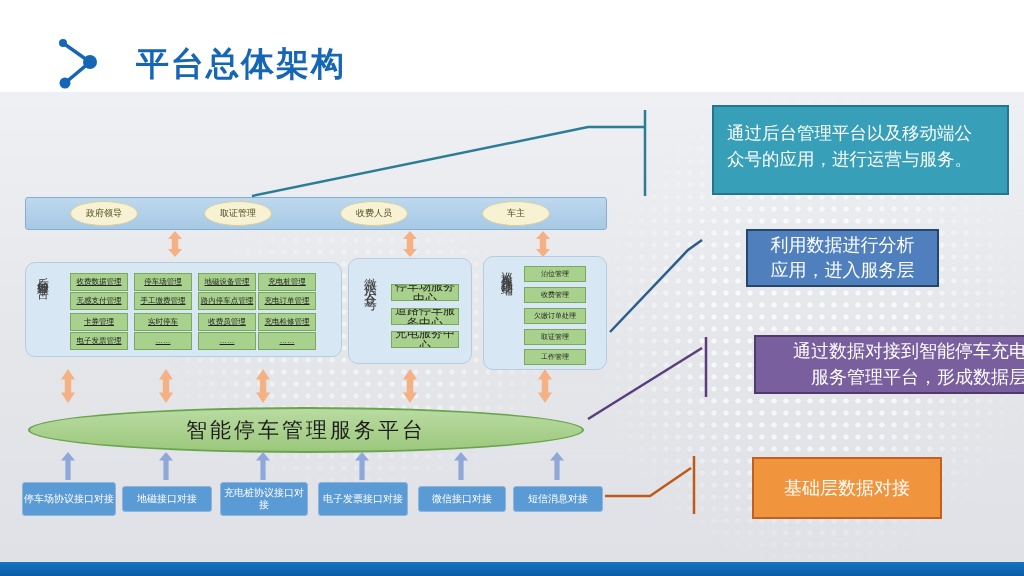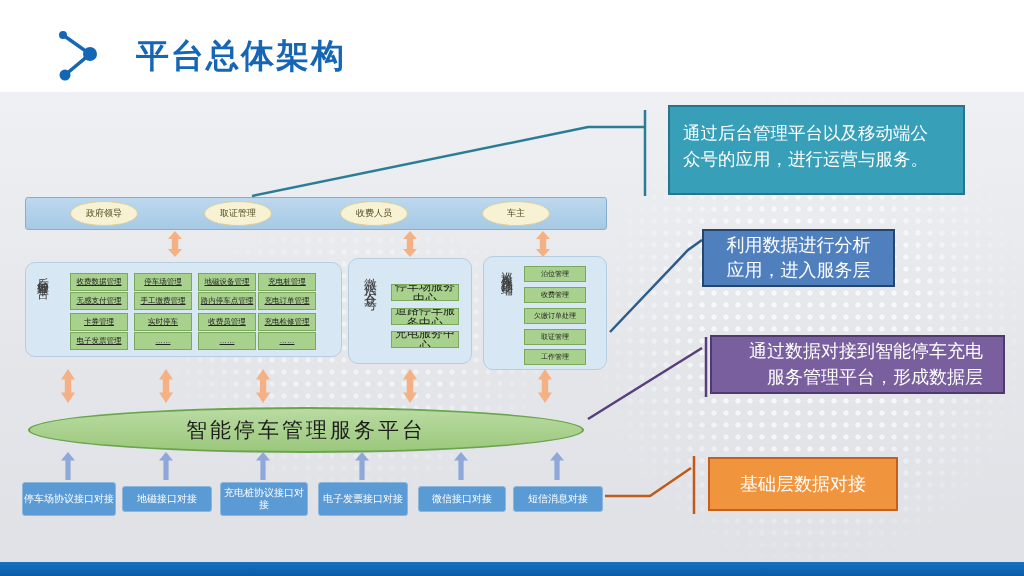--- a/index.html
+++ b/index.html
@@ -1,21 +1,21 @@
 <!DOCTYPE html>
 <html><head>
 <meta charset="utf-8">
 <style>
   html,body{margin:0;padding:0;background:#c8c8c8;}
   .slide{
     position:relative;width:1024px;height:576px;overflow:hidden;
     background:#ffffff;font-family:"Liberation Sans",sans-serif;
   }
   
-  .header{position:absolute;left:0;top:8px;width:1024px;height:92px;background:#ffffff;}
+  .header{position:absolute;left:0;top:16px;width:1024px;height:92px;background:#ffffff;}
   .title-icon{position:absolute;left:52px;top:20px;}
   .title{position:absolute;left:136px;top:26px;margin:0;font-size:33px;font-weight:bold;
          color:#1566b4;letter-spacing:2px;}
   .title-underline{position:absolute;left:120px;top:87px;width:902px;height:2px;background:#2e75b6;}
   
   .body-bg{position:absolute;left:0;top:92px;width:1024px;height:470px;
            background:linear-gradient(180deg,#eef0f3 0%,#e4e6ea 55%,#dfe1e6 100%);}
   .dots{position:absolute;pointer-events:none;
         background-image:radial-gradient(circle,rgba(255,255,255,.85) 2.4px,transparent 2.9px);
         background-size:12px 12px;
@@ -48,30 +48,30 @@
   
   .ellipse{position:absolute;left:28px;top:407px;width:552px;height:42px;border-radius:50%;
            background:linear-gradient(180deg,#b9dba1,#9cc87d);border:2px solid #6aa44c;
            display:flex;align-items:center;justify-content:center;}
   .ellipse span{font-size:21px;color:#1d1d1d;letter-spacing:3px;font-family:Liberation Serif, serif;}
   
   .intg{position:absolute;background:#5b9bd5;border:1px solid #8db6da;border-radius:3px;color:#fff;
         display:flex;align-items:center;justify-content:center;text-align:center;
         font-size:10px;line-height:1.25;font-family:"Liberation Serif",serif;}
   
-  .callout{position:absolute;color:#fff;font-family:Liberation Sans, sans-serif;box-sizing:border-box;}
+  .callout{position:absolute;color:#fff;font-family:Liberation Sans, sans-serif;box-sizing:border-box;margin-left:44px;}
   .c1{left:668px;top:105px;width:297px;height:90px;background:#379fb8;border:2px solid #26758e;
       font-size:17.5px;line-height:1.5;padding:13px 28px 10px 13px;}
   .c2{left:702px;top:229px;width:193px;height:58px;background:#4f7fbc;border:2px solid #24466e;
       font-size:18px;line-height:1.4;padding:7px 20px;display:flex;align-items:center;
       justify-content:center;text-align:center;}
   .c3{left:710px;top:335px;width:295px;height:59px;background:#7a5f9e;border:2px solid #4f3a6e;
       font-size:18px;line-height:1.4;padding:6px 20px;display:flex;align-items:center;
       justify-content:center;text-align:right;}
-  .c4{left:708px;top:457px;width:190px;height:54px;background:#f0943d;border:2px solid #c55f1d;
+  .c4{left:708px;top:457px;width:190px;height:62px;background:#f0943d;border:2px solid #c55f1d;
       font-size:18px;display:flex;align-items:center;justify-content:center;text-align:center;}
   
   .overlay{position:absolute;left:0;top:0;width:1024px;height:576px;pointer-events:none;}
   
   .footer{position:absolute;left:0;bottom:0;width:1024px;height:14px;
           background:linear-gradient(180deg,#1672c0,#0a5ba6);}
 </style>
 </head>
 <body>
 

